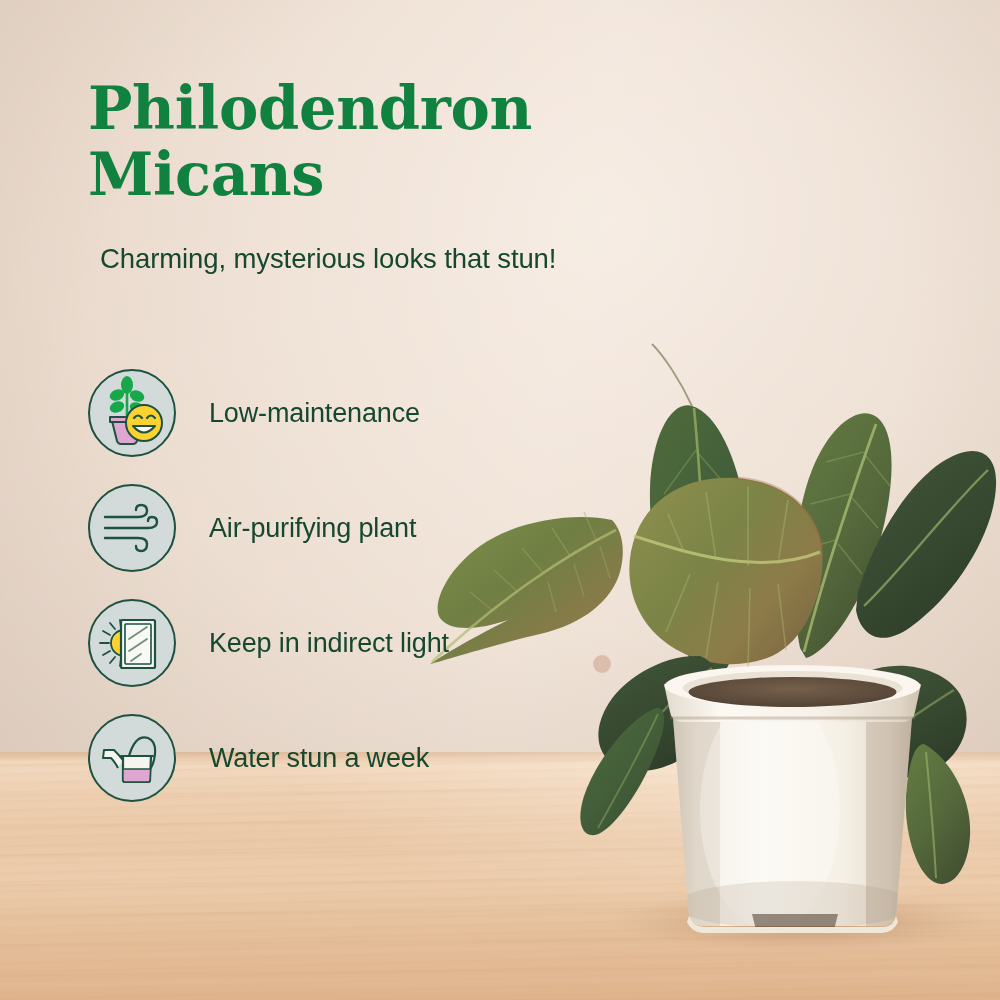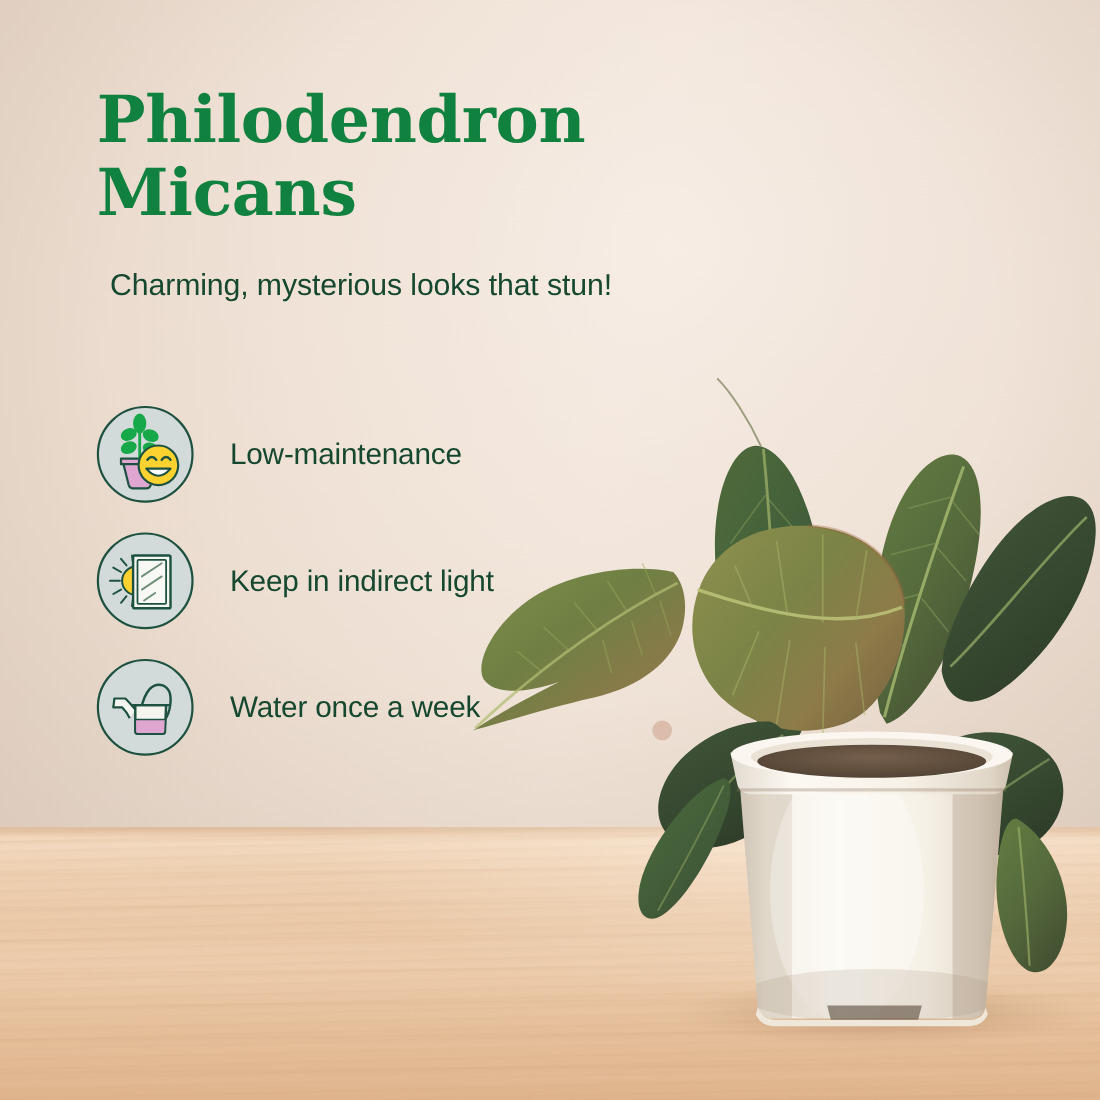--- a/index.html
+++ b/index.html
@@ -368,20 +368,32 @@
 
           <circle cx="54" cy="52" r="18" fill="#fbd230" stroke="#1d5140" stroke-width="2"></circle>
           <path d="M44,47 q4,-5 8,0" stroke="#1d5140" stroke-width="2.2" fill="none" stroke-linecap="round"></path>
           <path d="M57,47 q4,-5 8,0" stroke="#1d5140" stroke-width="2.2" fill="none" stroke-linecap="round"></path>
           <path d="M43,55 q11,13 22,0 z" fill="#ffffff" stroke="#1d5140" stroke-width="2" stroke-linejoin="round"></path>
         </svg>
       </div>
       <div class="f-label">Low-maintenance</div>
     </div>
 
+    <div class="feature">
+      <div class="f-icon">
+        <svg width="84" height="84" viewBox="0 0 84 84">
+          <g stroke="#1d5140" stroke-width="2.4" fill="none" stroke-linecap="round">
+            <path d="M15,31 L48,31 Q57,31 57,25 Q57,19 51,19 Q46,19 46,24"></path>
+            <path d="M15,42 L58,42 Q67,42 67,36 Q67,31 62,31 Q58,31 58,35"></path>
+            <path d="M15,52 L48,52 Q57,52 57,58 Q57,65 51,65 Q46,65 46,60"></path>
+          </g>
+        </svg>
+      </div>
+      <div class="f-label">Air-purifying plant</div>
+    </div>
 
     <div class="feature">
       <div class="f-icon">
         <svg width="84" height="84" viewBox="0 0 84 84">
 
           <g stroke="#1d5140" stroke-width="1.8" stroke-linecap="round">
             <path d="M10,42 L19,42"></path>
             <path d="M13,30 L20,34"></path>
             <path d="M13,54 L20,50"></path>
             <path d="M20,22 L25,28"></path>
@@ -413,17 +425,17 @@
 
           <path d="M33,44 Q28,38 24,34 L14,34 L13,42 L21,42 Q25,46 28,52" fill="#f4f5f1" stroke="#1d5140" stroke-width="2" stroke-linejoin="round"></path>
 
           <path d="M33,40 L61,40 L60,64 Q60,66 58,66 L35,66 Q33,66 33,64 Z" fill="#f6f4ef" stroke="#1d5140" stroke-width="2.2" stroke-linejoin="round"></path>
 
           <path d="M33,53 L60.5,53 L60,64 Q60,66 58,66 L35,66 Q33,66 33,64 Z" fill="#e0a6d2" stroke="#1d5140" stroke-width="1.4"></path>
 
           <path d="M31,40 L63,40" stroke="#1d5140" stroke-width="2.2" stroke-linecap="round"></path>
         </svg>
       </div>
-      <div class="f-label">Water once a week</div>
+      <div class="f-label">Water stun a week</div>
     </div>
 
   </div>
 </div>
 
 </body></html>

